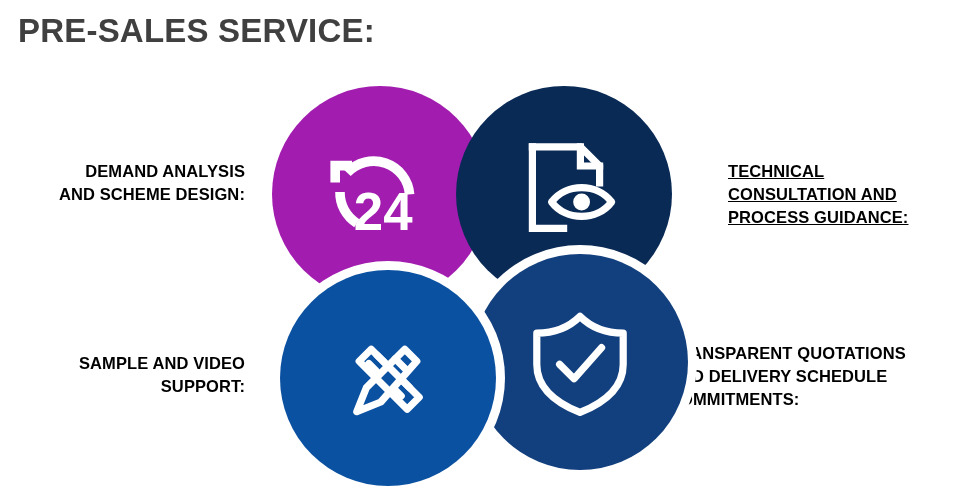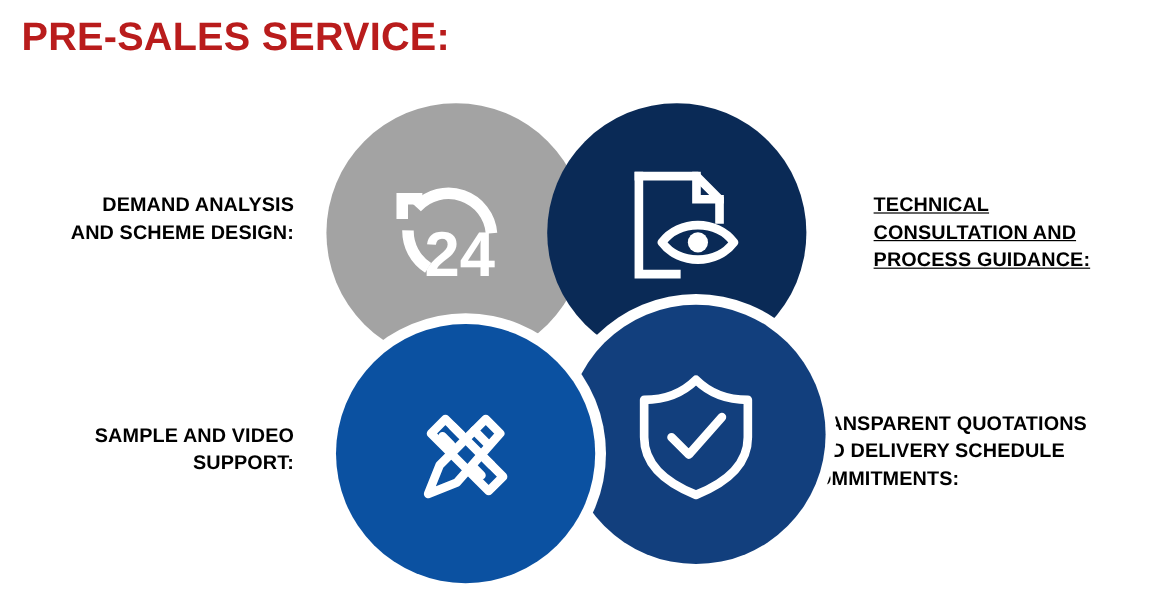--- a/index.html
+++ b/index.html
@@ -11,21 +11,21 @@
   }
   #root { position:relative; width:960px; height:498px; background:#fff; }
 
   
   .title {
     position:absolute;
     left:18px; top:12px;
     font-size:33px;
     font-weight:bold;
     letter-spacing:0.2px;
-    color:#b91c1c;
+    color:#404040;
     white-space:nowrap;
     text-align:right;
   }
 
   
   .cluster {
     position:absolute;
     left:272px; top:86px;
     width:416px; height:400px;
   }
@@ -77,21 +77,21 @@
 </style>
 </head>
 <body>
 
 <div id="root">
 
   <div class="title">PRE-SALES SERVICE:</div>
 
   <div class="cluster">
 
-    <div class="circle c-tl" style="background:#a3a3a3">
+    <div class="circle c-tl" style="background:#a21caf">
       <span class="icon-wrap">
         <svg viewBox="0 0 100 100" xmlns="http://www.w3.org/2000/svg">
           <g fill="none" stroke="#ffffff" stroke-width="8" stroke-linecap="butt" stroke-linejoin="miter">
 
             <path d="M26 34 A30 30 0 0 1 78 52"></path>
 
             <path d="M20 50 A30 30 0 0 0 34 76"></path>
           </g>
 
           <path d="M12 24 L30 24 L30 32 L20 32 L20 42 L12 42 Z" fill="#ffffff"></path>

